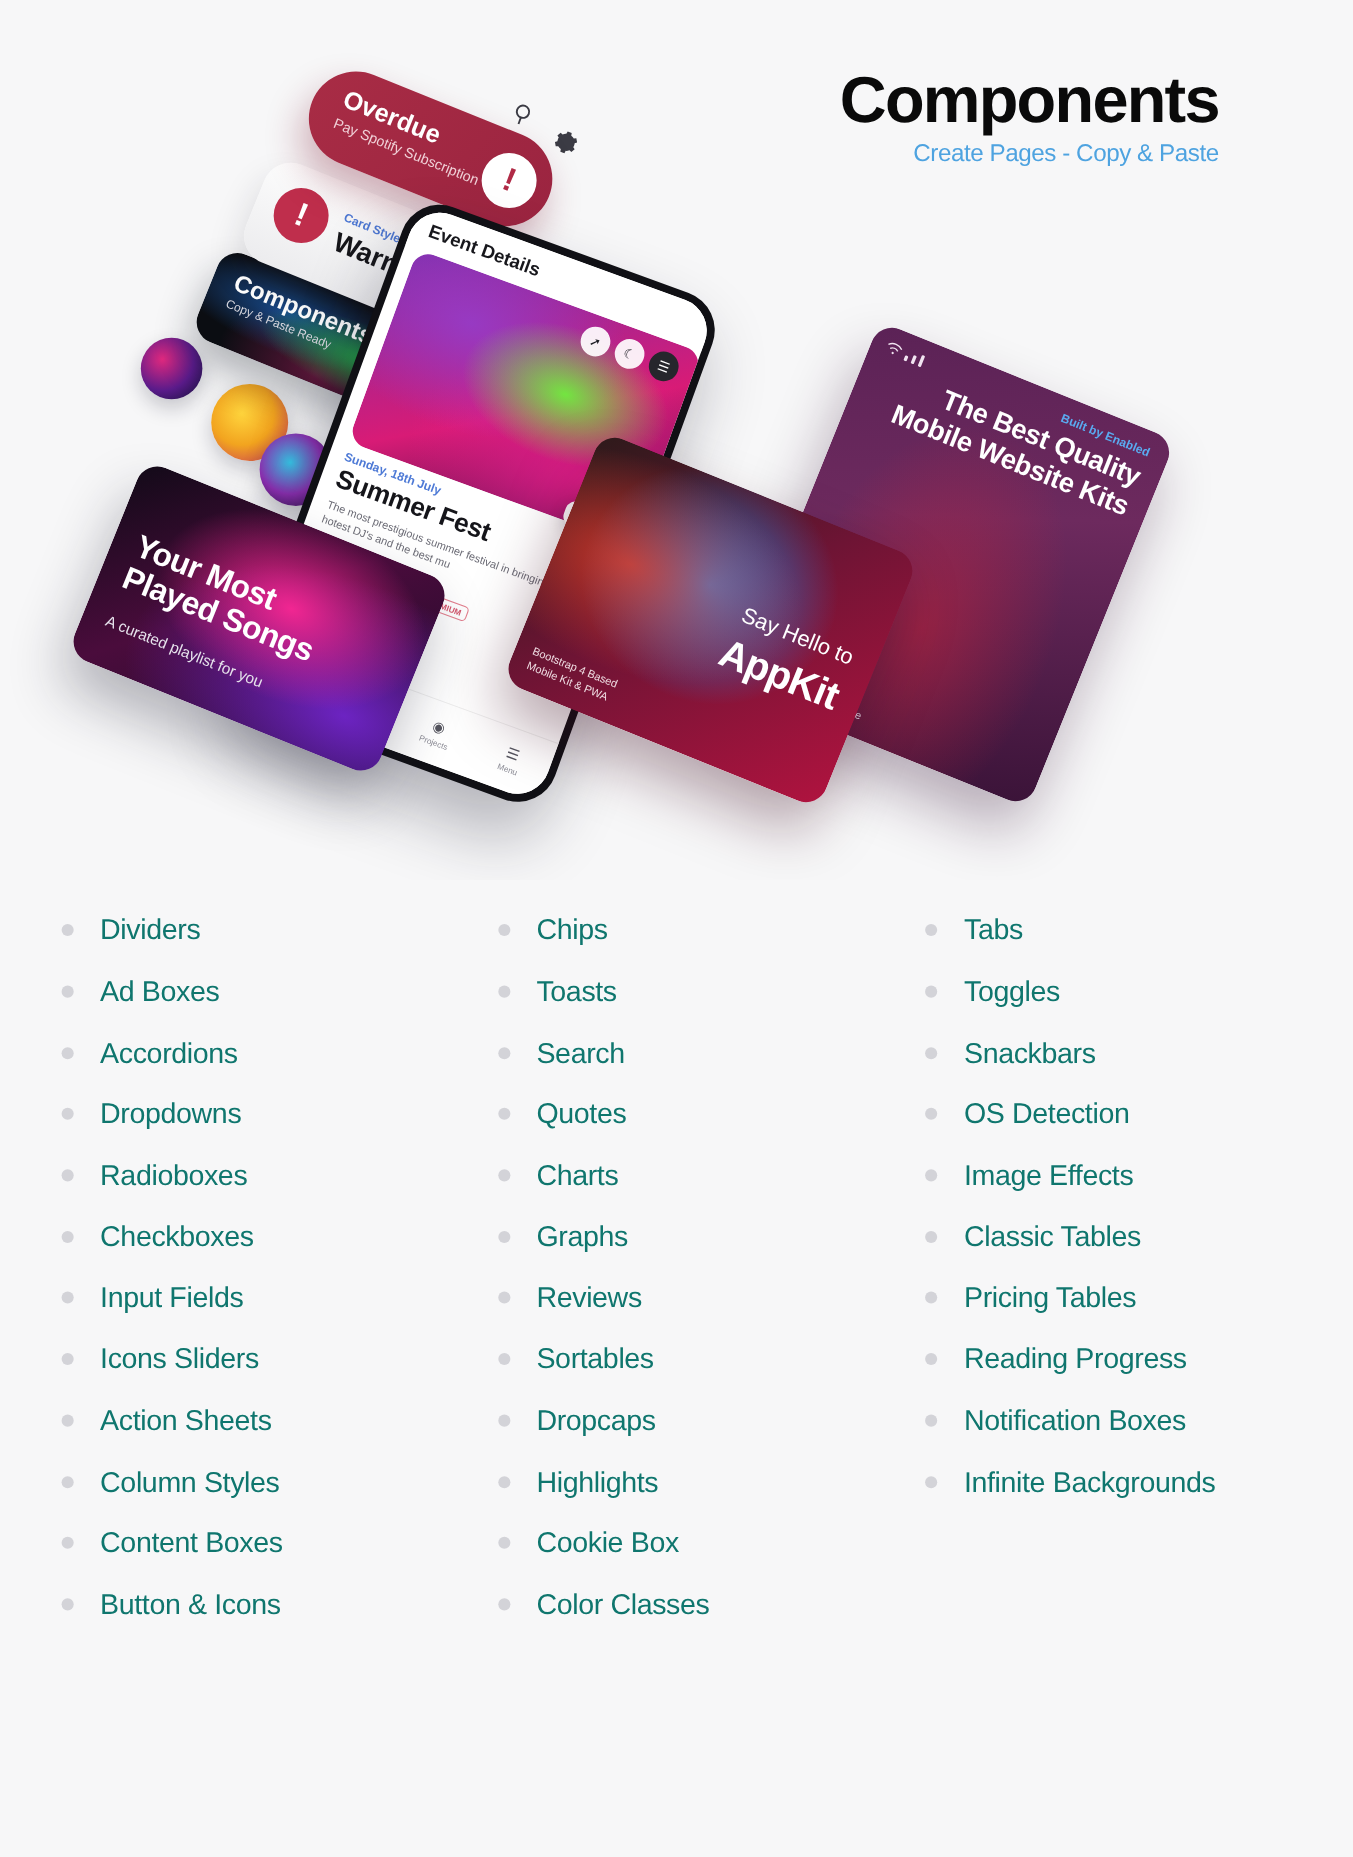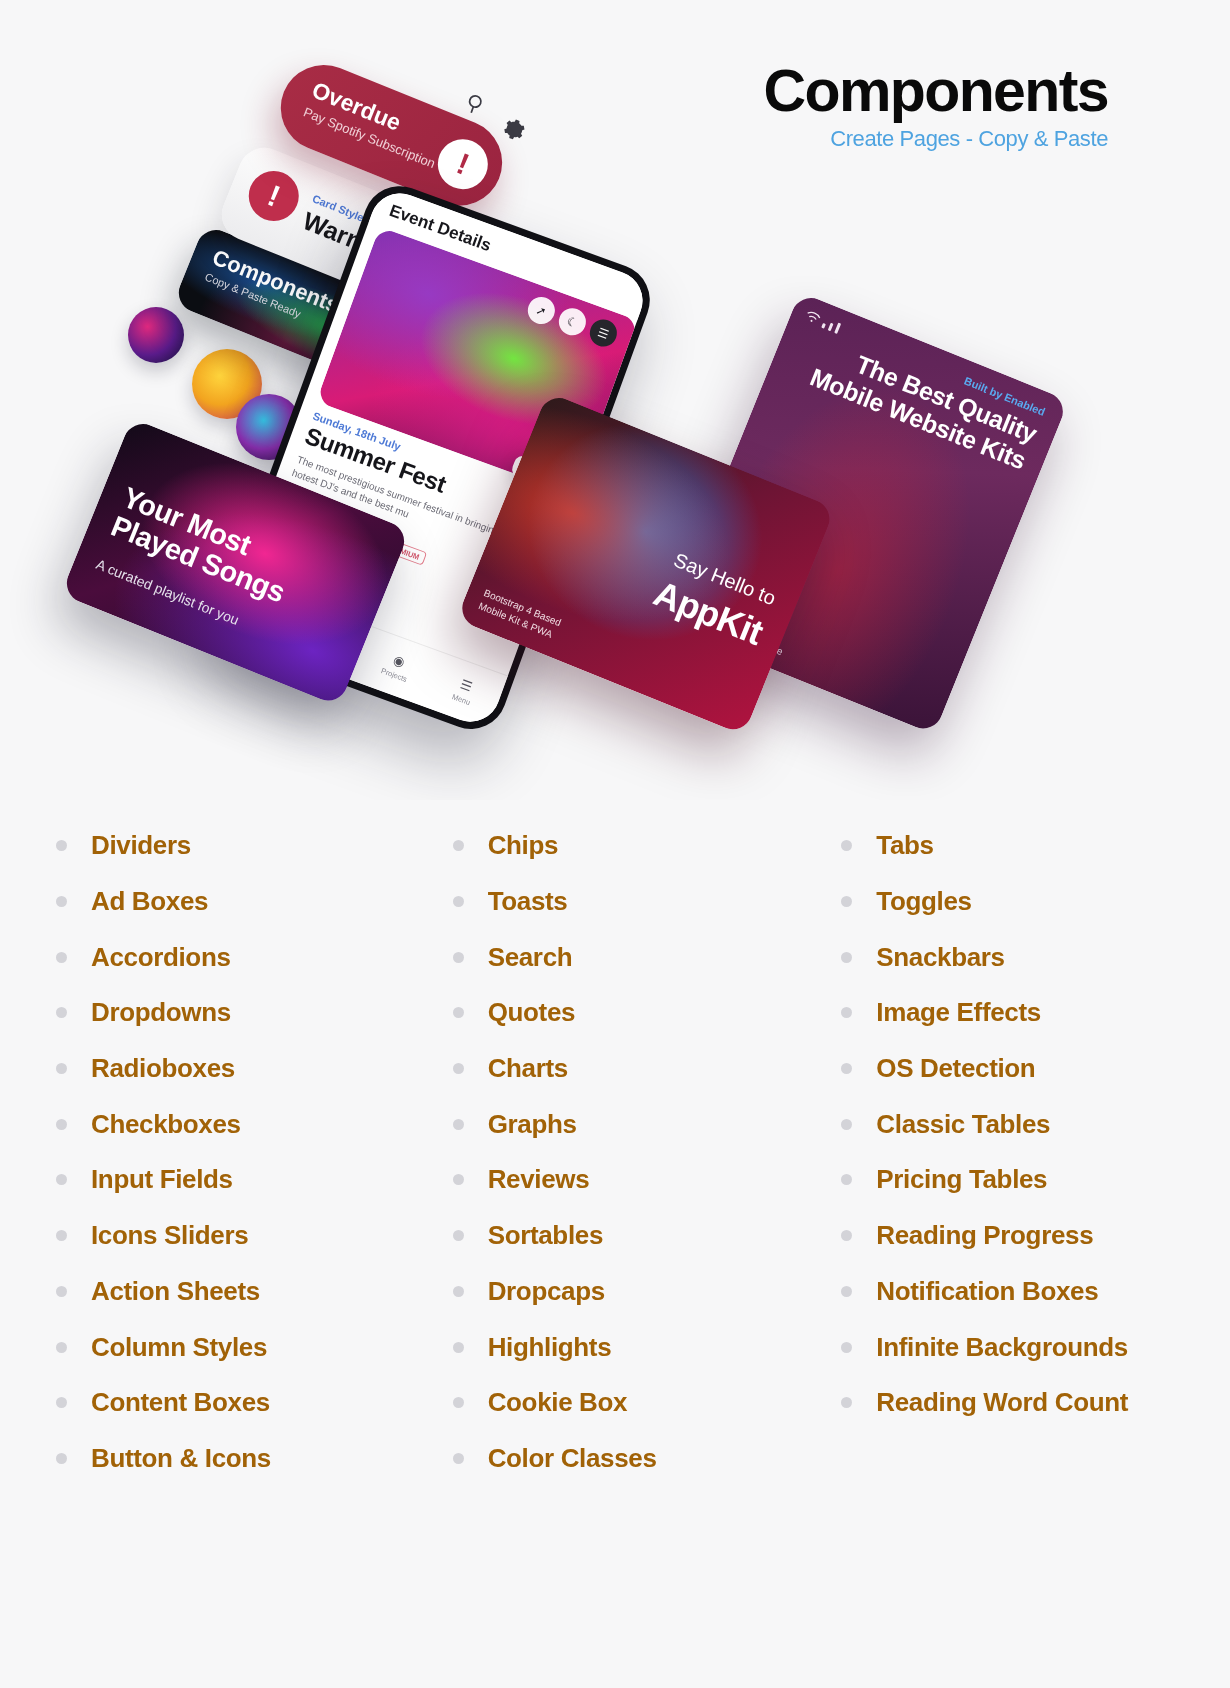--- a/index.html
+++ b/index.html
@@ -198,21 +198,21 @@
   .features {
     position:absolute; left:0; top:806px; width:1230px;
     display:grid; grid-template-columns: 1fr 1fr 1fr;
     padding: 0 56px;
   }
   .f-col { padding-top: 12px; }
   .f-col:nth-child(2) { padding-left: 24px; }
   .f-col:nth-child(3) { padding-left: 40px; }
   .f-item { display:flex; align-items:center; height:55.7px; }
   .f-dot { width:11px; height:11px; border-radius:50%; background:#d3d3d8; flex:0 0 11px; }
-  .f-lab { margin-left:24px; font-size:26px; font-weight:700; color:#a16207; letter-spacing:-.35px; }
+  .f-lab { margin-left:24px; font-size:26px; font-weight:400; color:#0f766e; letter-spacing:-.35px; }
 </style>
 </head>
 <body>
 
 <div class="page">
 
   <div class="hero">
 
     <div class="hero-title-wrap">
       <div class="hero-title">Components</div>
@@ -471,47 +471,43 @@
       <div class="f-item">
           <span class="f-dot"></span>
           <span class="f-lab">Toggles</span>
         </div>
       <div class="f-item">
           <span class="f-dot"></span>
           <span class="f-lab">Snackbars</span>
         </div>
       <div class="f-item">
           <span class="f-dot"></span>
+          <span class="f-lab">OS Detection</span>
+        </div>
+      <div class="f-item">
+          <span class="f-dot"></span>
           <span class="f-lab">Image Effects</span>
         </div>
       <div class="f-item">
           <span class="f-dot"></span>
-          <span class="f-lab">OS Detection</span>
-        </div>
-      <div class="f-item">
-          <span class="f-dot"></span>
           <span class="f-lab">Classic Tables</span>
         </div>
       <div class="f-item">
           <span class="f-dot"></span>
           <span class="f-lab">Pricing Tables</span>
         </div>
       <div class="f-item">
           <span class="f-dot"></span>
           <span class="f-lab">Reading Progress</span>
         </div>
       <div class="f-item">
           <span class="f-dot"></span>
           <span class="f-lab">Notification Boxes</span>
         </div>
       <div class="f-item">
           <span class="f-dot"></span>
           <span class="f-lab">Infinite Backgrounds</span>
         </div>
-      <div class="f-item">
-          <span class="f-dot"></span>
-          <span class="f-lab">Reading Word Count</span>
-        </div>
     </div>
 
   </div>
 
 </div>
 
 </body></html>

